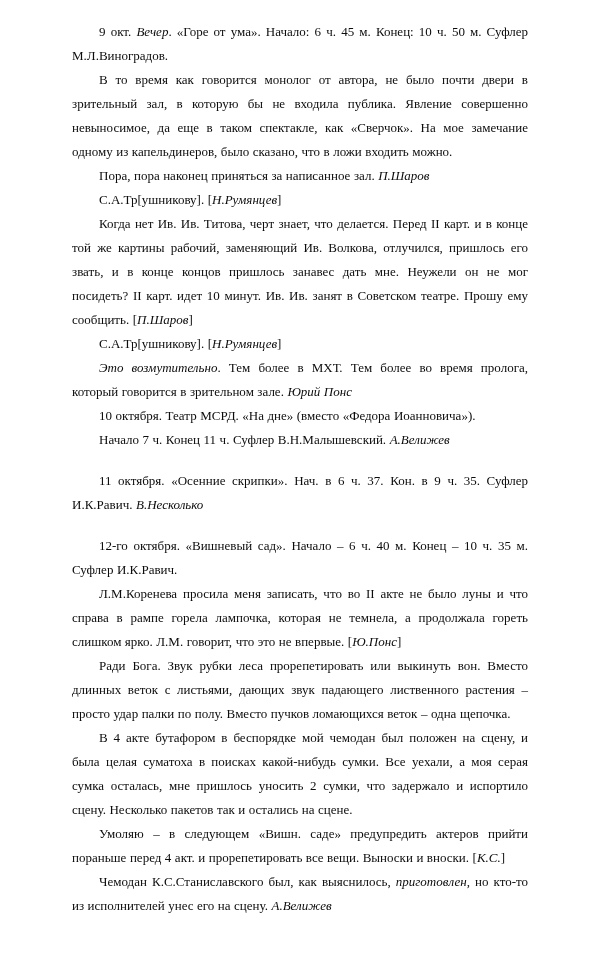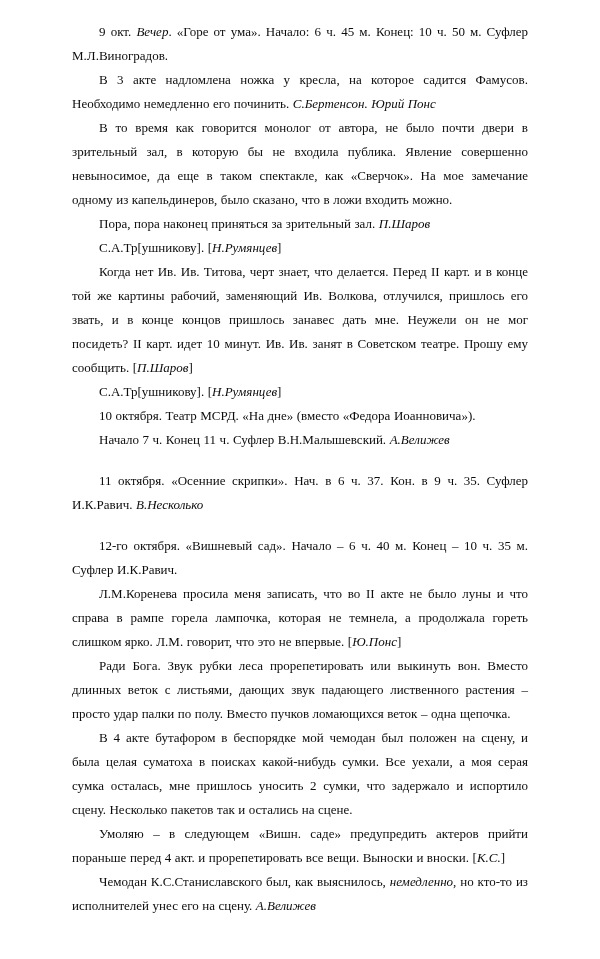--- a/index.html
+++ b/index.html
@@ -51,29 +51,29 @@
     text-align-last: justify;
   }
 </style>
 </head>
 <body>
 
 <div class="page">
   <div class="text-column" id="text-column">
 
   <p class="para"><span>9 окт. </span><i>Вечер</i><span>. «Горе от ума». Начало: 6 ч. 45 м. Конец: 10 ч. 50 м. Суфлер М.Л.Виноградов.</span></p>
-      <p class="para"><span>В 3 акте надломлена ножка у кресла, на которое садится Фамусов. Необходимо немедленно его починить. </span><i>С.Бертенсон. Юрий Понс</i></p>
       <p class="para"><span>В то время как говорится монолог от автора, не было почти двери в зрительный зал, в которую бы не входила публика. Явление совершенно невыносимое, да еще в таком спектакле, как «Сверчок». На мое замечание одному из капельдинеров, было сказано, что в ложи входить можно.</span></p>
-      <p class="para"><span>Пора, пора наконец приняться за зрительный зал. </span><i>П.Шаров</i></p>
+      <p class="para"><span>Пора, пора наконец приняться за написанное зал. </span><i>П.Шаров</i></p>
       <p class="para"><span>С.А.Тр[ушникову]. [</span><i>Н.Румянцев</i><span>]</span></p>
       <p class="para"><span>Когда нет Ив. Ив. Титова, черт знает, что делается. Перед II карт. и в конце той же картины рабочий, заменяющий Ив. Волкова, отлучился, пришлось его звать, и в конце концов пришлось занавес дать мне. Неужели он не мог посидеть? II карт. идет 10 минут. Ив. Ив. занят в Советском театре. Прошу ему сообщить. [</span><i>П.Шаров</i><span>]</span></p>
       <p class="para"><span>С.А.Тр[ушникову]. [</span><i>Н.Румянцев</i><span>]</span></p>
+      <p class="para"><i>Это возмутительно</i><span>. Тем более в МХТ. Тем более во время пролога, который говорится в зрительном зале. </span><i>Юрий Понс</i></p>
       <p class="para"><span>10 октября. Театр МСРД. «На дне» (вместо «Федора Иоанновича»).</span></p>
       <p class="para"><span>Начало 7 ч. Конец 11 ч. Суфлер В.Н.Малышевский. </span><i>А.Велижев</i></p>
       <p class="para block-start"><span>11 октября. «Осенние скрипки». Нач. в 6 ч. 37. Кон. в 9 ч. 35. Суфлер И.К.Равич. </span><i>В.Несколько</i></p>
       <p class="para block-start"><span>12-го октября. «Вишневый сад». Начало – 6 ч. 40 м. Конец – 10 ч. 35 м. Суфлер И.К.Равич.</span></p>
       <p class="para"><span>Л.М.Коренева просила меня записать, что во II акте не было луны и что справа в рампе горела лампочка, которая не темнела, а продолжала гореть слишком ярко. Л.М. говорит, что это не впервые. [</span><i>Ю.Понс</i><span>]</span></p>
       <p class="para"><span>Ради Бога. Звук рубки леса прорепетировать или выкинуть вон. Вместо длинных веток с листьями, дающих звук падающего лиственного растения – просто удар палки по полу. Вместо пучков ломающихся веток – одна щепочка.</span></p>
       <p class="para"><span>В 4 акте бутафором в беспорядке мой чемодан был положен на сцену, и была целая суматоха в поисках какой-нибудь сумки. Все уехали, а моя серая сумка осталась, мне пришлось уносить 2 сумки, что задержало и испортило сцену. Несколько пакетов так и остались на сцене.</span></p>
       <p class="para"><span>Умоляю – в следующем «Вишн. саде» предупредить актеров прийти пораньше перед 4 акт. и прорепетировать все вещи. Выноски и вноски. [</span><i>К.С.</i><span>]</span></p>
-      <p class="para"><span>Чемодан К.С.Станиславского был, как выяснилось, </span><i>немедленно</i><span>, но кто-то из исполнителей унес его на сцену. </span><i>А.Велижев</i></p>
+      <p class="para"><span>Чемодан К.С.Станиславского был, как выяснилось, </span><i>приготовлен</i><span>, но кто-то из исполнителей унес его на сцену. </span><i>А.Велижев</i></p>
     </div>
 </div>
 
 </body></html>

